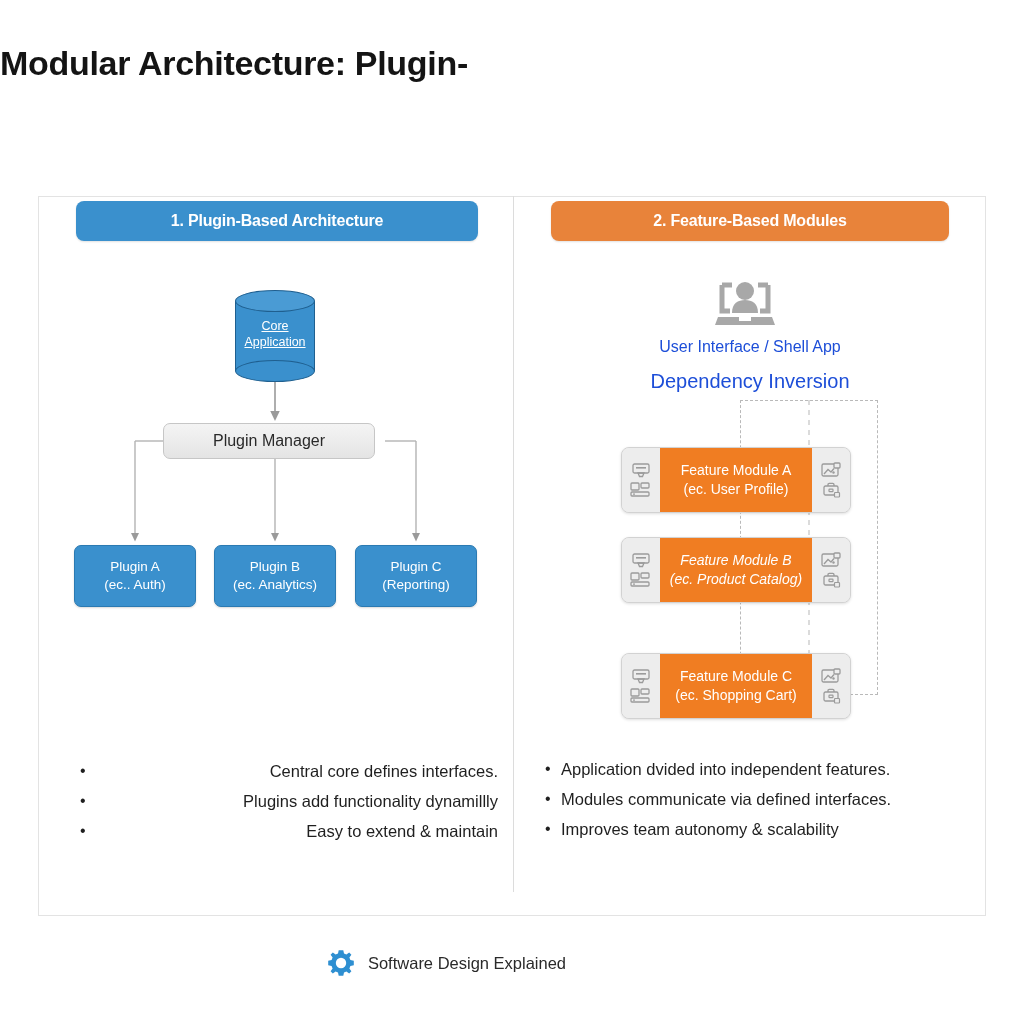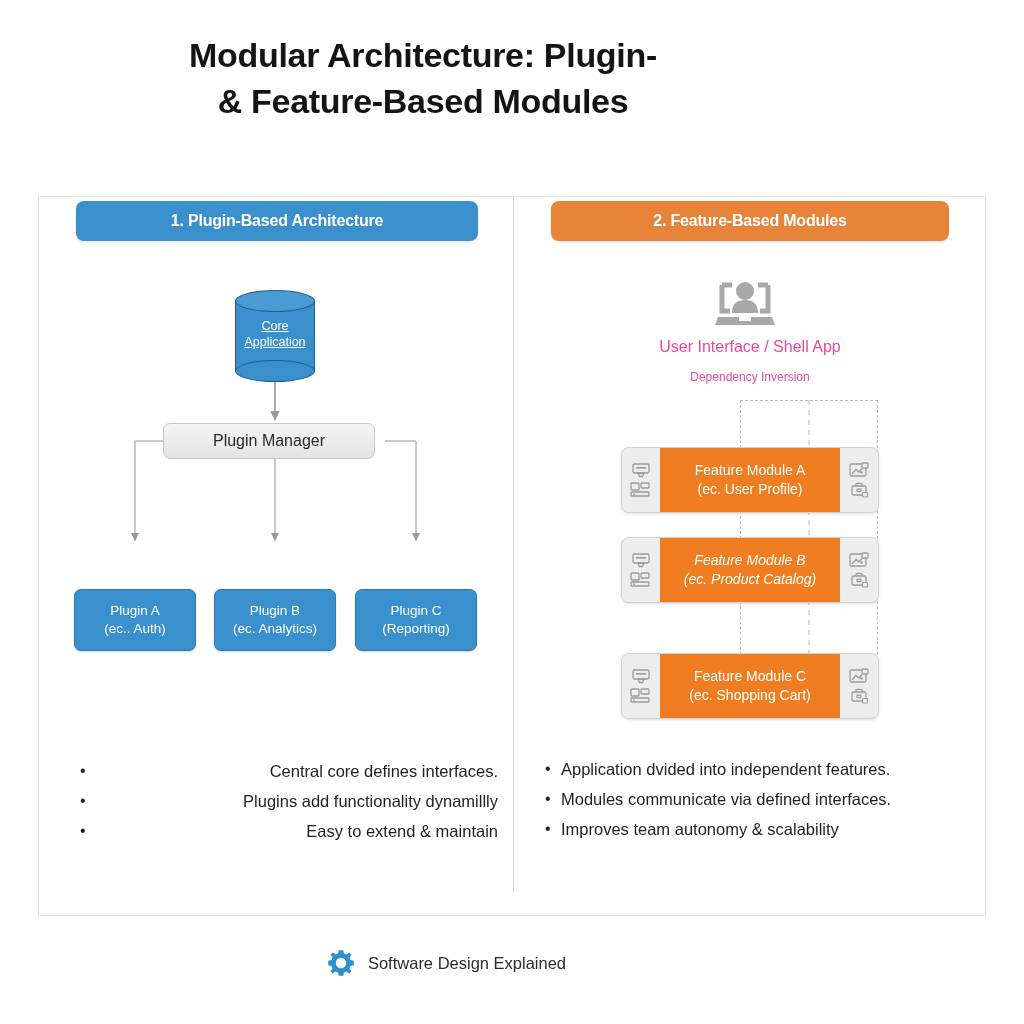--- a/index.html
+++ b/index.html
@@ -12,24 +12,24 @@
     background: #ffffff;
     font-family: "Liberation Sans", sans-serif;
     color: #1e1e1e;
     overflow: hidden;
     position: relative;
   }
 
   
   .title-block {
     position: absolute;
-    top: 32px;
+    top: 40px;
     left: 0;
     width: 846px;
-    text-align: center;
+    text-align: left;
   }
   .title-line {
     font-size: 34px;
     font-weight: bold;
     letter-spacing: -0.3px;
     line-height: 46px;
     color: #141414;
   }
 
   
@@ -155,21 +155,20 @@
     border-radius: 7px;
     box-sizing: border-box;
     color: #ffffff;
     display: flex;
     flex-direction: column;
     align-items: center;
     justify-content: center;
     font-size: 13.5px;
     line-height: 18px;
     box-shadow: 0 1px 2px rgba(0,0,0,0.15);
-    margin-top: 44px;
   }
   #plugin-a { left: 74px; }
   #plugin-b { left: 214px; }
   #plugin-c { left: 355px; justify-content: center; }
 
   
   .connectors {
     position: absolute;
     left: 0; top: 0;
     width: 1024px; height: 1024px;
@@ -183,41 +182,41 @@
     top: 275px;
     width: 66px;
     height: 56px;
   }
   .ui-caption {
     position: absolute;
     left: 551px;
     width: 398px;
     text-align: center;
     font-size: 16px;
-    color: #ec4899;
+    color: #1d4ed8;
   }
   #ui-shell-label { top: 338px; }
-  #dep-inversion-label { top: 370px; font-size: 12px; }
+  #dep-inversion-label { top: 370px; font-size: 20px; }
 
   
   #dependency-boundary {
     position: absolute;
     left: 740px;
     top: 400px;
     width: 138px;
     height: 295px;
     border: 1px dashed #b9b9b9;
     box-sizing: border-box;
   }
 
   
   .feature-module {
     position: absolute;
     left: 621px;
-    width: 258px;
+    width: 230px;
     height: 66px;
     border-radius: 8px;
     border: 1px solid #d2d2d2;
     box-sizing: border-box;
     background: #eeeeee;
     display: flex;
     overflow: hidden;
     box-shadow: 0 1px 3px rgba(0,0,0,0.13);
   }
   #feature-module-a { top: 447px; }
@@ -287,21 +286,20 @@
   .footer-text {
     font-size: 16.5px;
     color: #2a2a2a;
   }
 </style>
 </head>
 <body>
 
 <div class="title-block">
   <div class="title-line">Modular Architecture: Plugin-</div>
-  <div class="title-line">&amp; Feature-Based Modules</div>
 </div>
 
 <div class="frame"></div>
 <div class="column-divider"></div>
 
 <div class="col-header" id="header-left">1. Plugin-Based Architecture</div>
 <div class="col-header" id="header-right">2. Feature-Based Modules</div>
 
 <svg class="connectors" viewBox="0 0 1024 1024">
   <defs>

